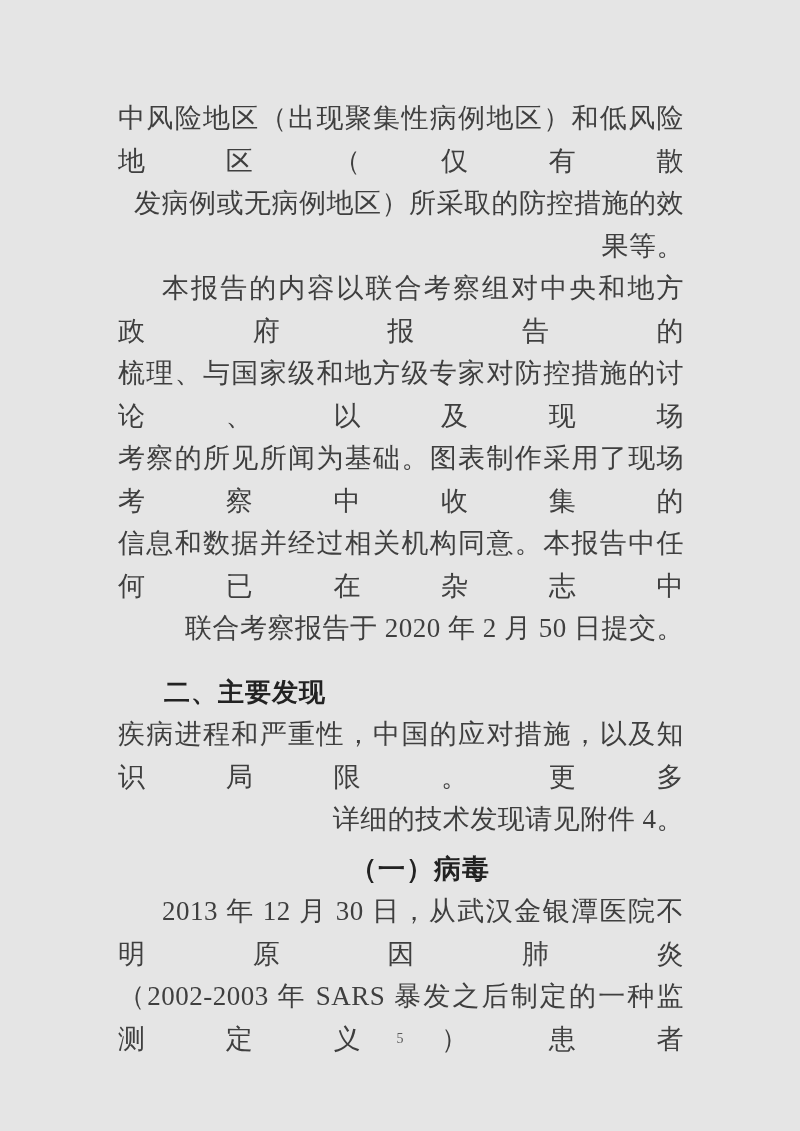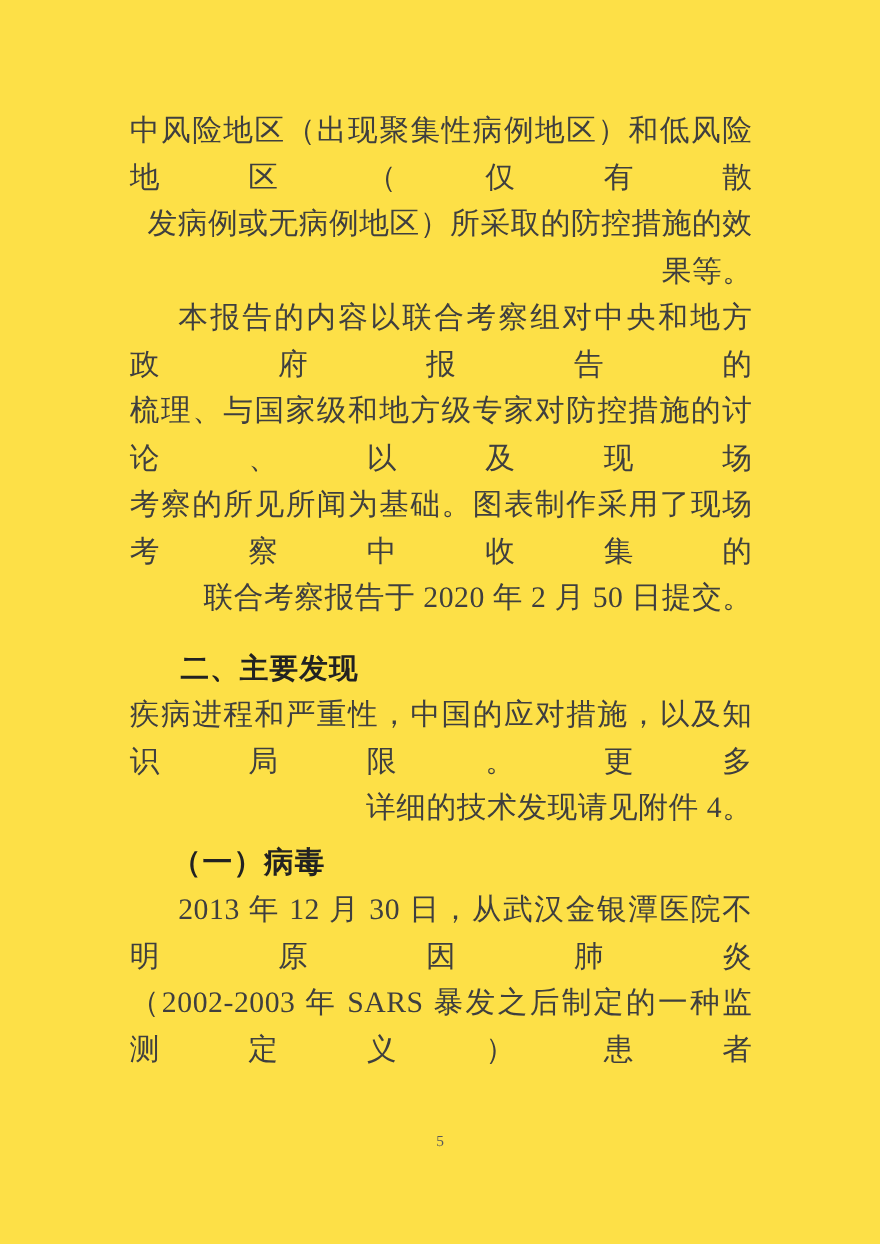--- a/index.html
+++ b/index.html
@@ -1,21 +1,21 @@
 <!DOCTYPE html>
 <html><head>
 <meta charset="utf-8">
 <style>
   html, body { margin: 0; padding: 0; }
   body { background: #ffffff; }
   .page {
     position: relative;
     width: 800px;
     height: 1131px;
-    background: #fde047;
+    background: #e5e5e5;
     overflow: hidden;
     font-family: "Liberation Serif", "DejaVu Serif", serif;
   }
   .text-column {
     position: absolute;
     left: 118px;
     top: 97px;
     width: 566px;
   }
   .line {
@@ -44,20 +44,21 @@
   }
   .heading-sub {
     font-family: "Liberation Serif", "DejaVu Serif", serif;
     font-weight: bold;
     font-size: 27px;
     line-height: 42.5px;
     color: #222222;
     padding-left: 38px;
     margin-top: 7px;
     letter-spacing: 1px;
+    text-align: center;
   }
   .page-number {
     position: absolute;
     top: 1031px;
     left: 0;
     right: 0;
     text-align: center;
     font-family: "Liberation Serif", "DejaVu Serif", serif;
     font-size: 14px;
     line-height: 16px;
@@ -67,20 +68,21 @@
 </head>
 <body>
 
 <div class="page">
   <div class="text-column" id="content-root">
       <div class="line fill">中风险地区（出现聚集性病例地区）和低风险地区（仅有散</div>
       <div class="line">发病例或无病例地区）所采取的防控措施的效果等。</div>
       <div class="line fill indent">本报告的内容以联合考察组对中央和地方政府报告的</div>
       <div class="line fill">梳理、与国家级和地方级专家对防控措施的讨论、以及现场</div>
       <div class="line fill">考察的所见所闻为基础。图表制作采用了现场考察中收集的</div>
+      <div class="line fill">信息和数据并经过相关机构同意。本报告中任何已在杂志中</div>
       <div class="line indent">联合考察报告于 2020 年 2 月 50 日提交。</div>
       <div class="heading-section">二、主要发现</div>
       <div class="line fill">疾病进程和严重性，中国的应对措施，以及知识局限。更多</div>
       <div class="line">详细的技术发现请见附件 4。</div>
       <div class="heading-sub">（一）病毒</div>
       <div class="line fill indent">2013 年 12 月 30 日，从武汉金银潭医院不明原因肺炎</div>
       <div class="line fill">（2002-2003 年 SARS 暴发之后制定的一种监测定义）患者</div>
     </div>
   <div class="page-number">5</div>
 </div>

